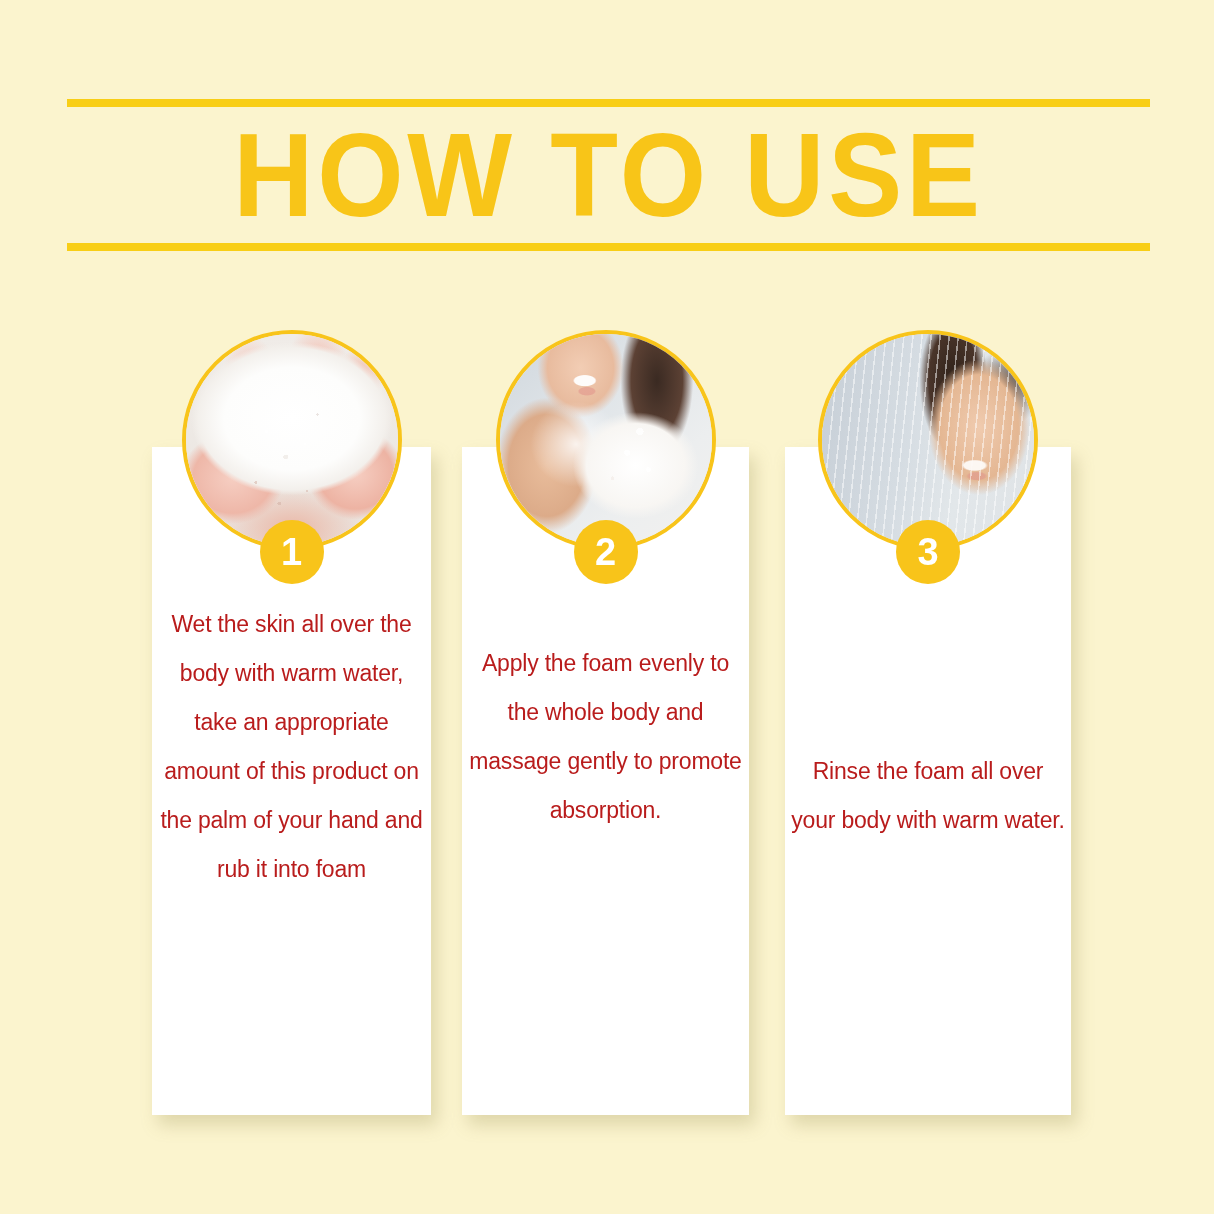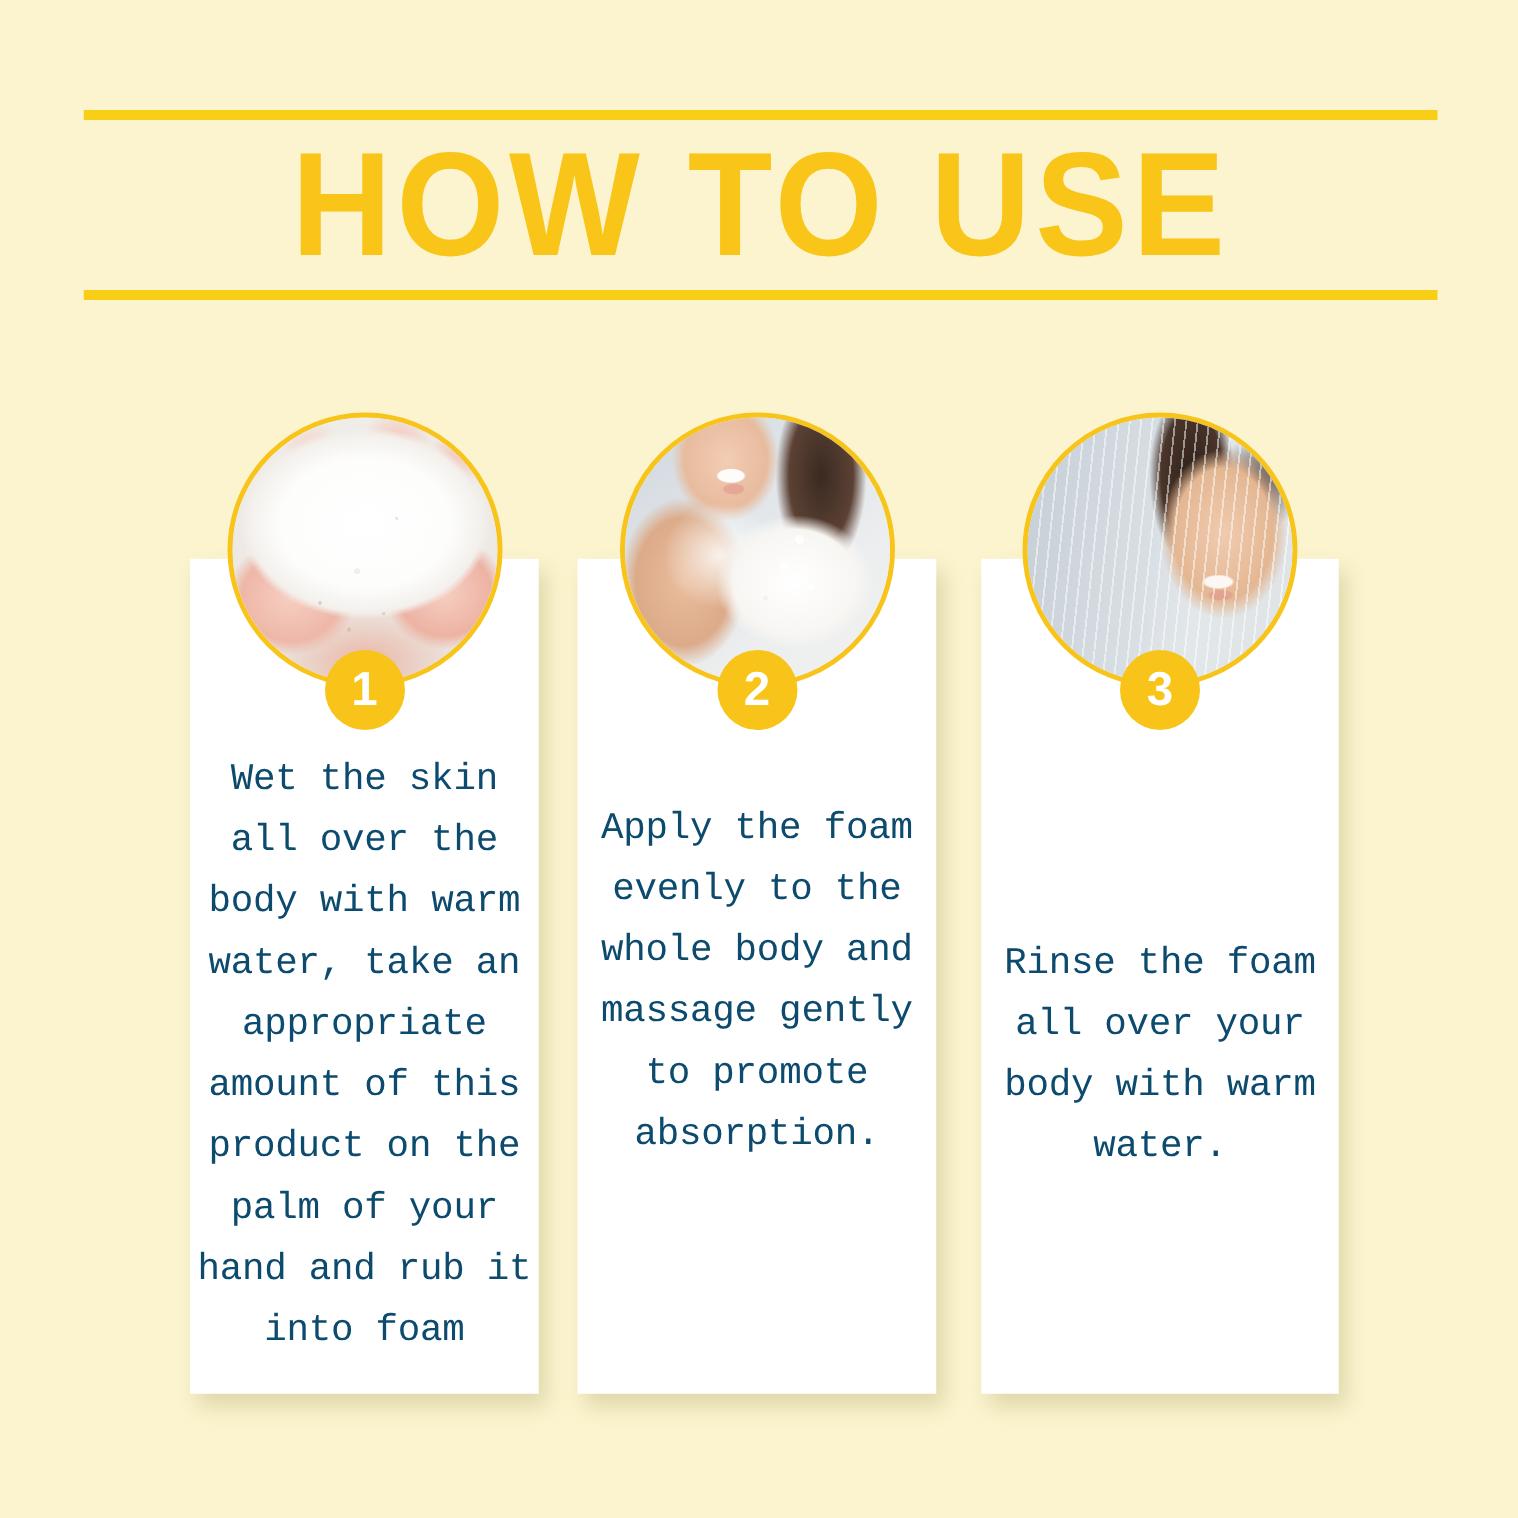--- a/index.html
+++ b/index.html
@@ -17,21 +17,21 @@
     position: relative;
     width: 1214px;
     height: 1214px;
     background: #fbf4ce;
   }
 
   
   #title-block {
     position: absolute;
     left: 67px;
-    top: 88px;
+    top: 99px;
     width: 1083px;
     height: 184px;
   }
   .rule {
     position: absolute;
     left: 0;
     width: 100%;
     height: 8px;
     background: #f8ce16;
   }
@@ -79,24 +79,24 @@
     height: 668px;
     background: #ffffff;
     box-shadow: 6px 10px 16px rgba(150, 140, 80, 0.28);
   }
 
   .card-text {
     position: absolute;
     left: 4px;
     right: 4px;
     text-align: center;
-    color: #0c4a6e;
-    font-size: 30px;
+    color: #b91c1c;
+    font-size: 23px;
     line-height: 49px;
-    font-family: Liberation Mono, monospace;
+    font-family: Liberation Sans, sans-serif;
     font-weight: normal;
     letter-spacing: -0.2px;
   }
   .s1 .card-text { top: 153px; }
   .s2 .card-text { top: 192px; }
   .s3 .card-text { top: 300px; text-align: center; }
 
   
   .photo-wrap {
     position: absolute;

